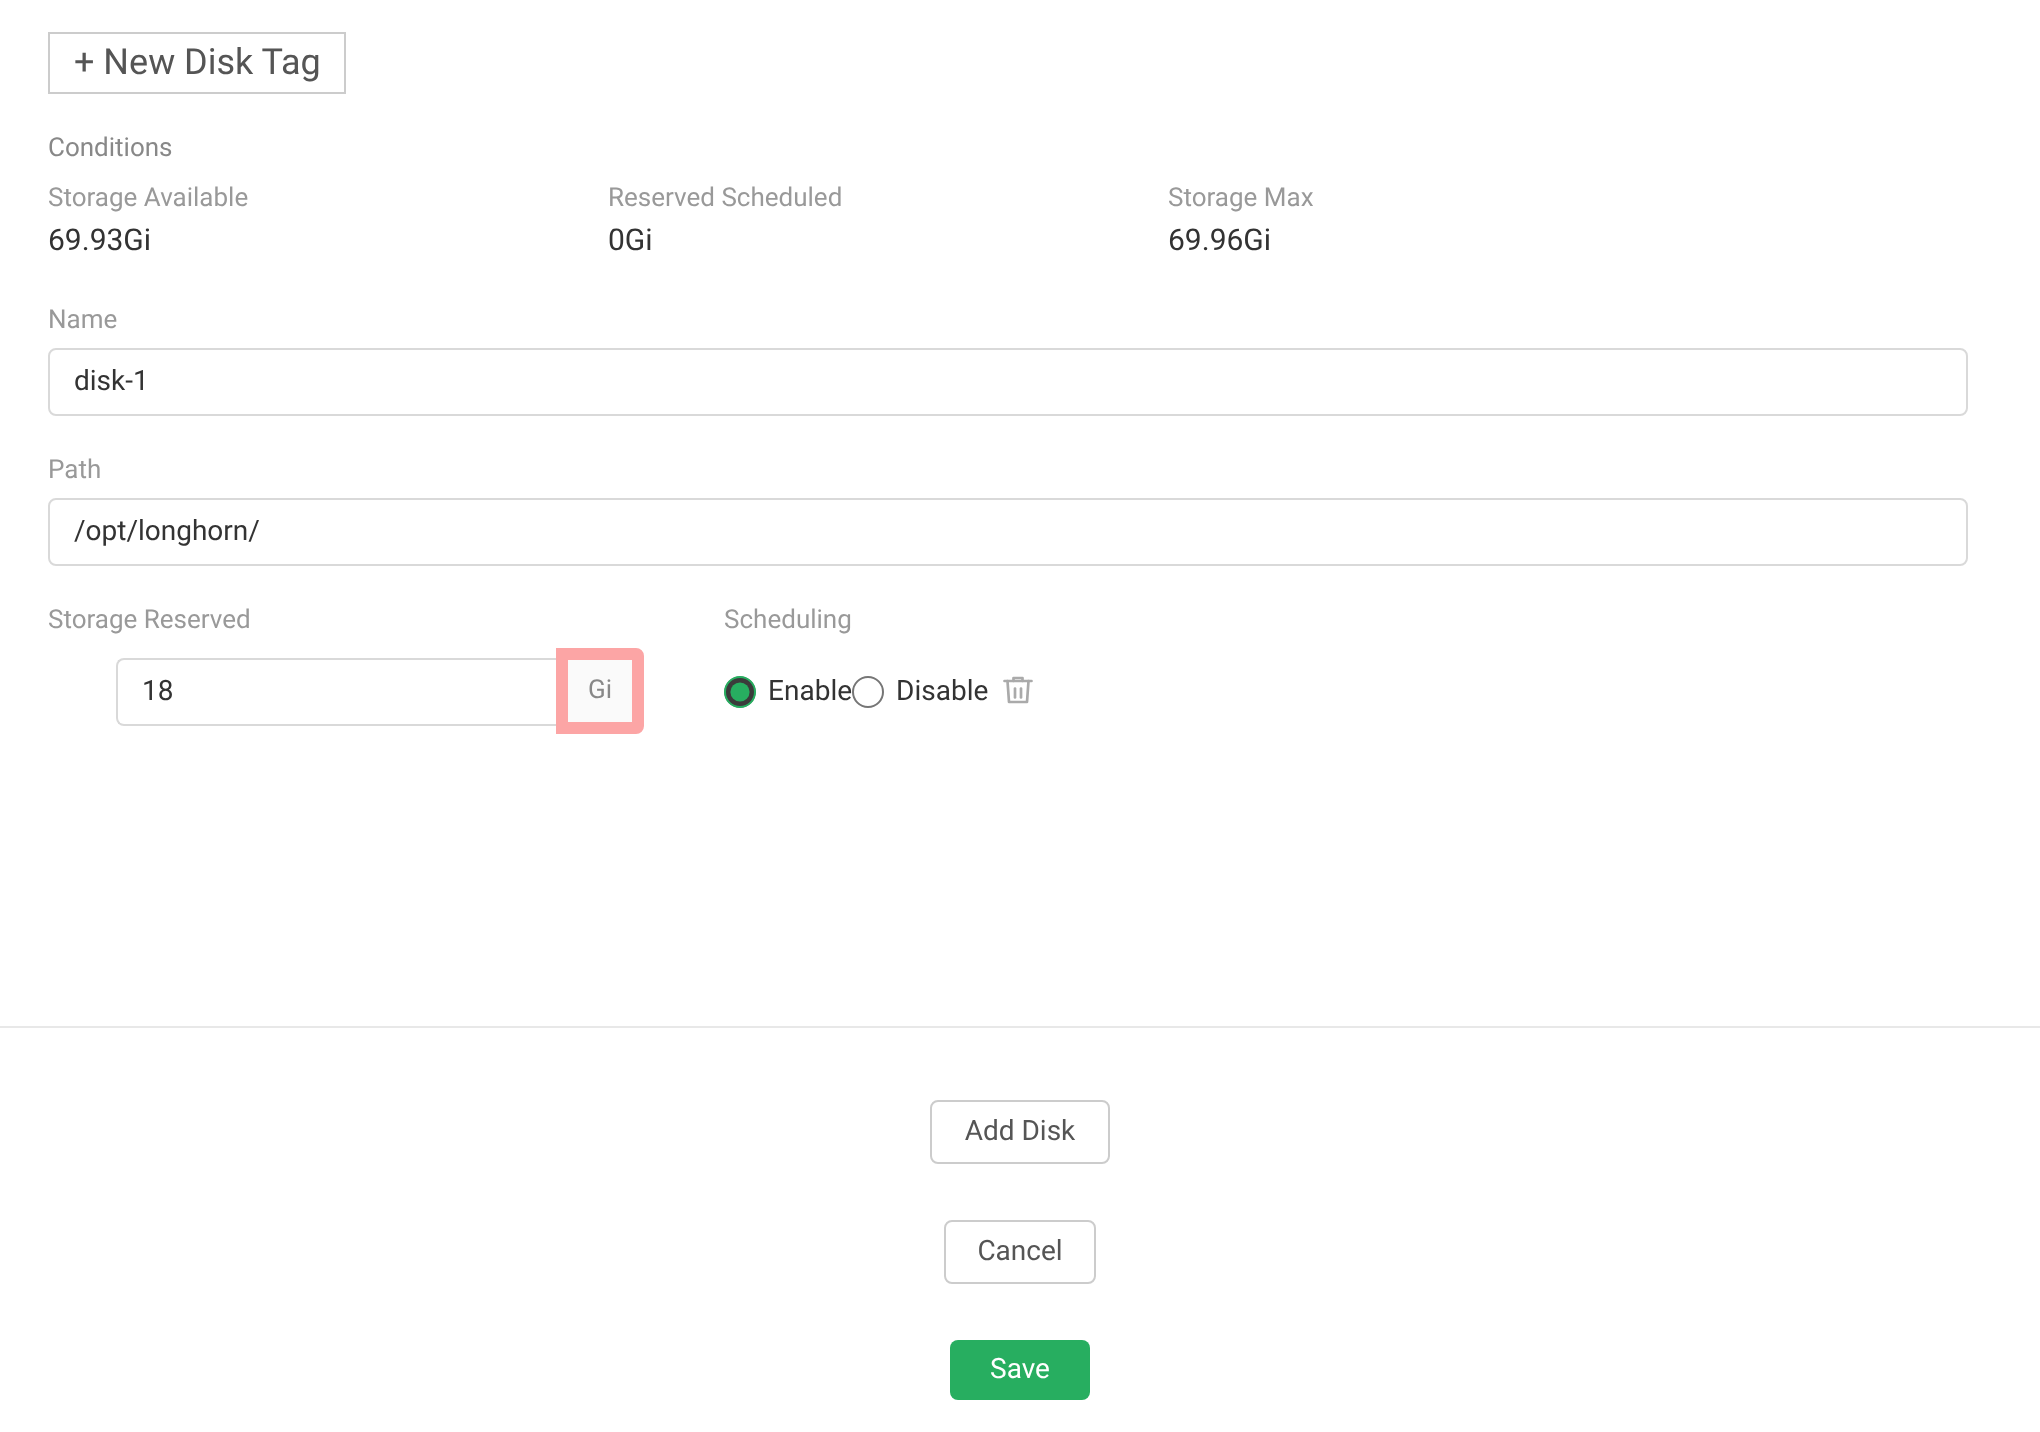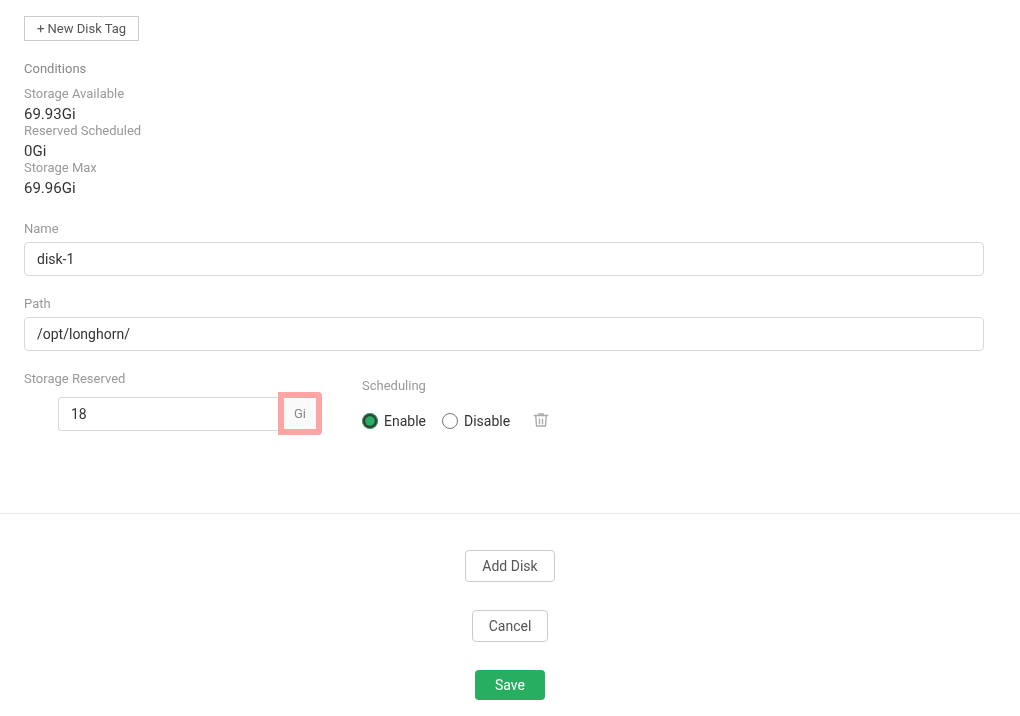--- a/index.html
+++ b/index.html
@@ -33,21 +33,21 @@
 
     
     .new-disk-tag-btn {
       display: inline-flex;
       align-items: center;
       gap: 4px;
       border: 1px solid #ccc;
       background: #fff;
       border-radius: 0;
       padding: 4px 12px;
-      font-size: 13px;
+      font-size: 18px;
       cursor: pointer;
       color: #555;
       margin-bottom: 20px;
     }
 
     
     .conditions-label {
       font-size: 13px;
       color: #888;
       margin-bottom: 10px;
@@ -84,21 +84,20 @@
       color: #4caf50;
       font-size: 11px;
       font-weight: bold;
     }
 
     
     .storage-stats {
       display: flex;
       gap: 0;
       margin-bottom: 24px;
-      flex-direction: column;
     }
 
     .stat-item {
       flex: 1;
       max-width: 280px;
     }
 
     .stat-label {
       font-size: 13px;
       color: #999;
@@ -129,21 +128,21 @@
       padding: 8px 12px;
       font-size: 14px;
       color: #333;
       outline: none;
       max-width: 960px;
     }
 
     
     .bottom-row {
       display: flex;
-      align-items: flex-end;
+      align-items: flex-start;
       gap: 40px;
       margin-bottom: 24px;
     }
 
     .storage-reserved-group {
       display: flex;
       flex-direction: column;
     }
 
     .storage-reserved-input-row {
@@ -173,21 +172,21 @@
     }
 
     .scheduling-group {
       display: flex;
       flex-direction: column;
     }
 
     .scheduling-options {
       display: flex;
       align-items: center;
-      gap: 16px;
+      gap: 0;
       margin-top: 2px;
     }
 
     .radio-option {
       display: flex;
       align-items: center;
       gap: 6px;
       cursor: pointer;
       font-size: 14px;
       color: #333;

